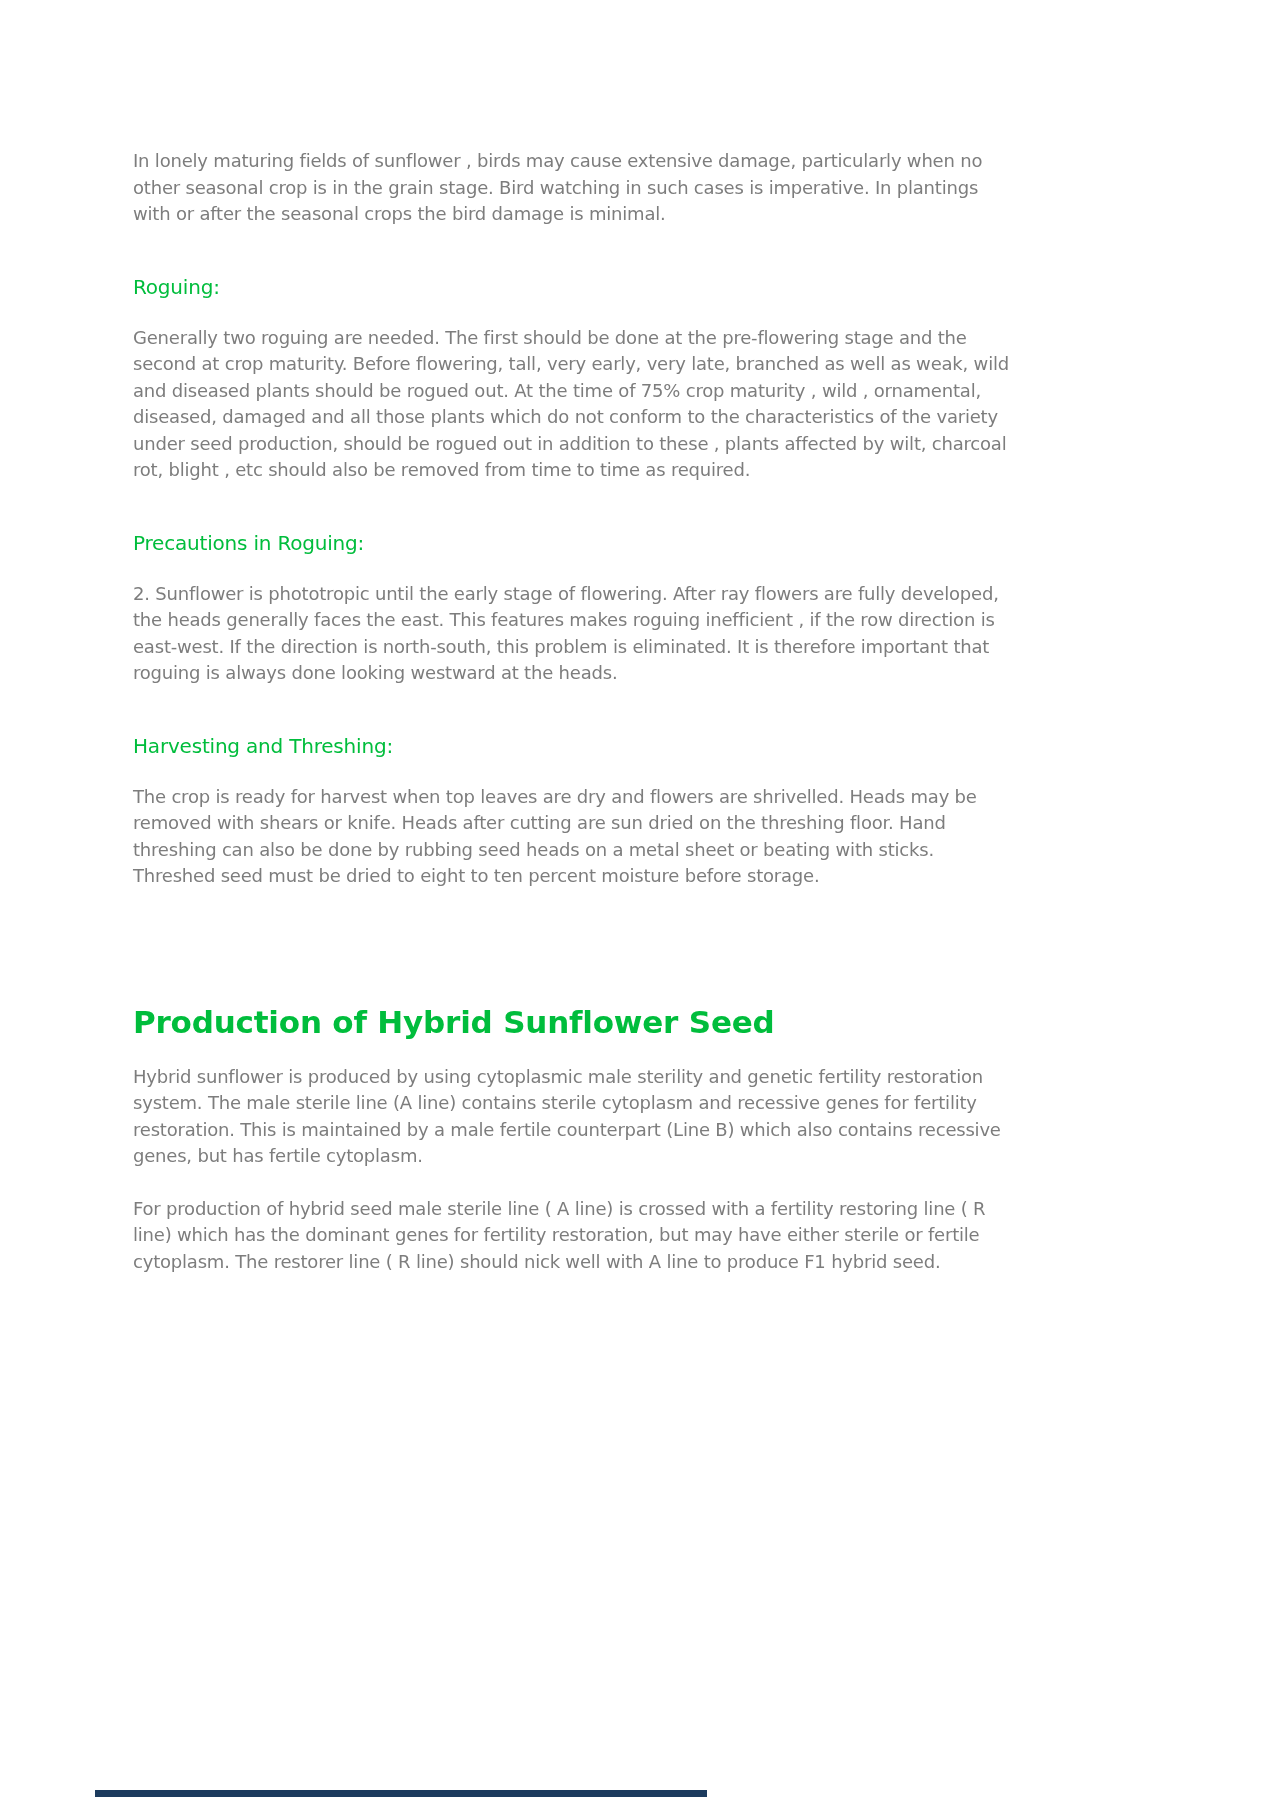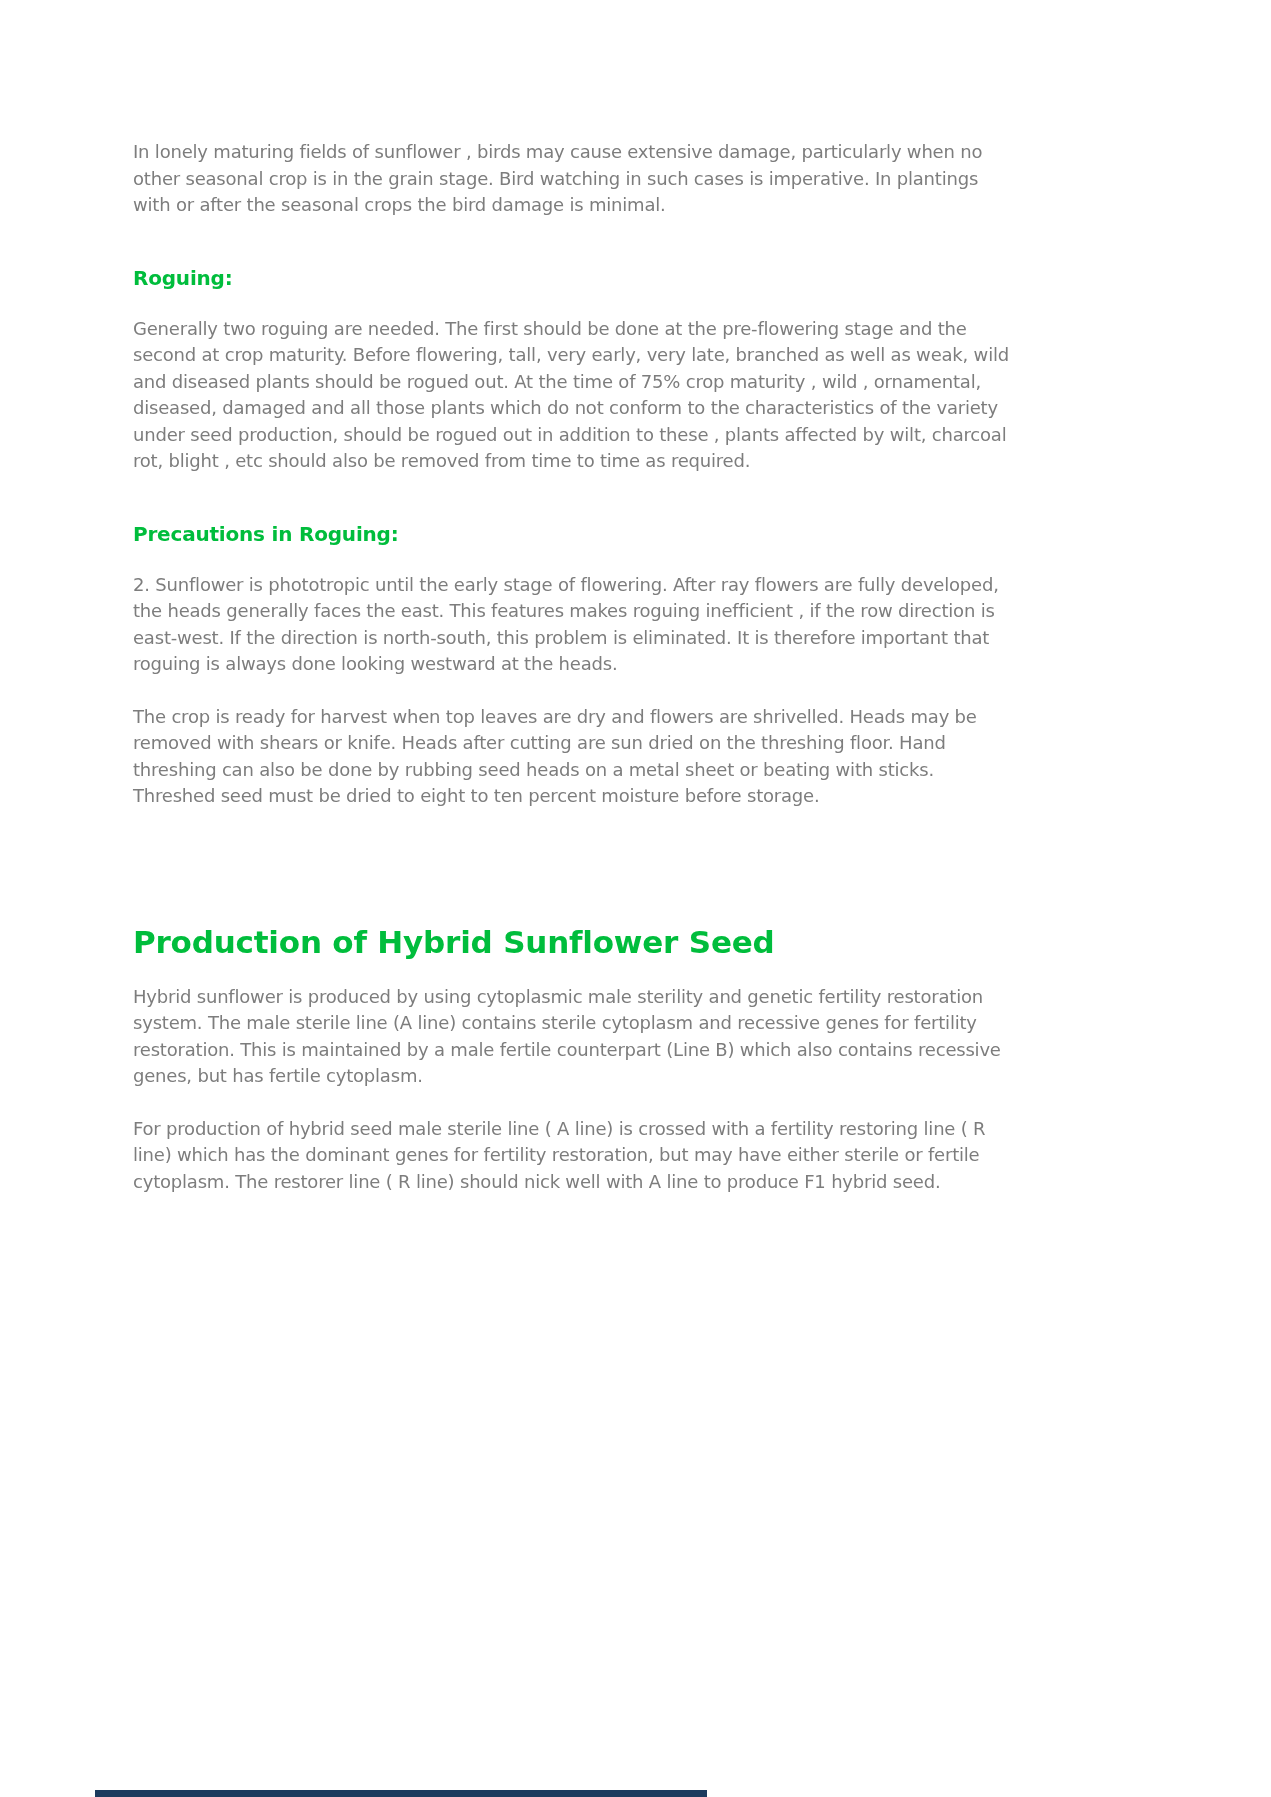--- a/index.html
+++ b/index.html
@@ -11,41 +11,42 @@
     width: 1271px;
     height: 1797px;
     position: relative;
     overflow: hidden;
     font-family: "DejaVu Sans", sans-serif;
   }
   .page {
     position: absolute;
     inset: 0;
     background: #ffffff;
+    margin-top: 9px;
   }
   .content {
     position: absolute;
     left: 133px;
     top: 139px;
     width: 882px;
     display: flex;
     flex-direction: column;
   }
   .para {
     margin: 0 0 26px 0;
     font-size: 18px;
     line-height: 26.5px;
     letter-spacing: -0.2px;
     color: #7d7d7d;
   }
   .heading {
     margin: 21px 0 26px 0;
     font-size: 20px;
     line-height: 24px;
-    font-weight: bold;
+    font-weight: normal;
     color: #00bd3c;
     letter-spacing: -0.2px;
   }
   .doc-title {
     margin: 92px 0 28px 0;
     font-size: 31px;
     line-height: 28px;
     font-weight: bold;
     color: #00bd3c;
     text-align: left;
@@ -70,20 +71,21 @@
 
     <h2 class="heading">Roguing:</h2>
 
     <p class="para">Generally two roguing are needed. The first should be done at the pre-flowering stage and the second at crop maturity. Before flowering, tall, very early, very late, branched as well as weak, wild and diseased plants should be rogued out. At the time of 75% crop maturity , wild , ornamental, diseased, damaged and all those plants which do not conform to the characteristics of the variety under seed production, should be rogued out in addition to these , plants affected by wilt, charcoal rot, blight , etc should also be removed from time to time as required.</p>
 
     <h2 class="heading">Precautions in Roguing:</h2>
 
 
     <p class="para">2. Sunflower is phototropic until the early stage of flowering. After ray flowers are fully developed, the heads generally faces the east. This features makes roguing inefficient , if the row direction is east-west. If the direction is north-south, this problem is eliminated. It is therefore important that roguing is always done looking westward at the heads.</p>
 
+    <h2 class="heading">Harvesting and Threshing:</h2>
 
     <p class="para">The crop is ready for harvest when top leaves are dry and flowers are shrivelled. Heads may be removed with shears or knife. Heads after cutting are sun dried on the threshing floor. Hand threshing can also be done by rubbing seed heads on a metal sheet or beating with sticks. Threshed seed must be dried to eight to ten percent moisture before storage.</p>
 
 
 
     <h1 class="doc-title">Production of Hybrid Sunflower Seed</h1>
 
 
     <p class="para">Hybrid sunflower is produced by using cytoplasmic male sterility and genetic fertility restoration system. The male sterile line (A line)  contains sterile cytoplasm and recessive genes for fertility restoration. This is maintained by a male fertile counterpart (Line B) which also contains recessive genes, but has fertile cytoplasm.</p>
 

